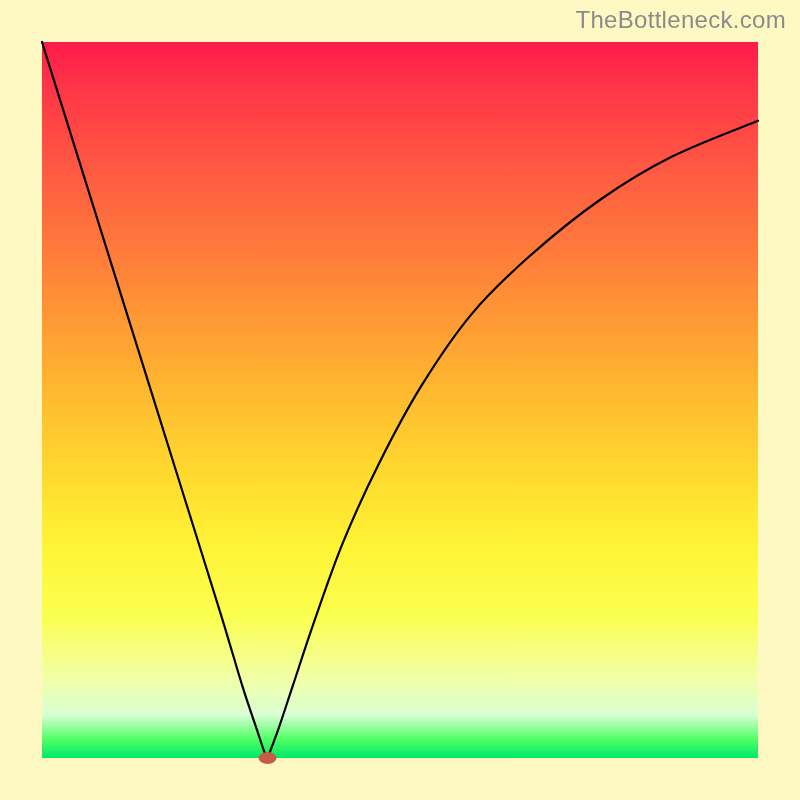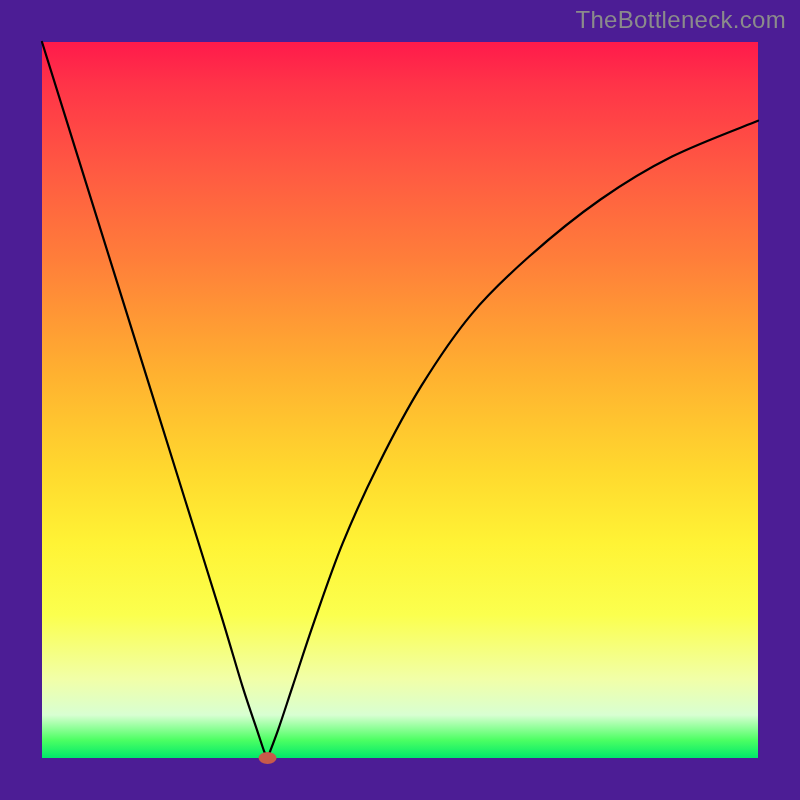--- a/index.html
+++ b/index.html
@@ -10,21 +10,21 @@
     background: #000;
     overflow: hidden;
     font-family: Arial, Helvetica, sans-serif;
   }
   .frame {
     position: absolute;
     top: 0;
     left: 0;
     width: 800px;
     height: 800px;
-    background: #4c1d95;
+    background: #fef9c3;
   }
   .plot {
     position: absolute;
     top: 42px;
     left: 42px;
     width: 716px;
     height: 716px;
     background: linear-gradient(
       to bottom,
       #ff1a4b 0%,

